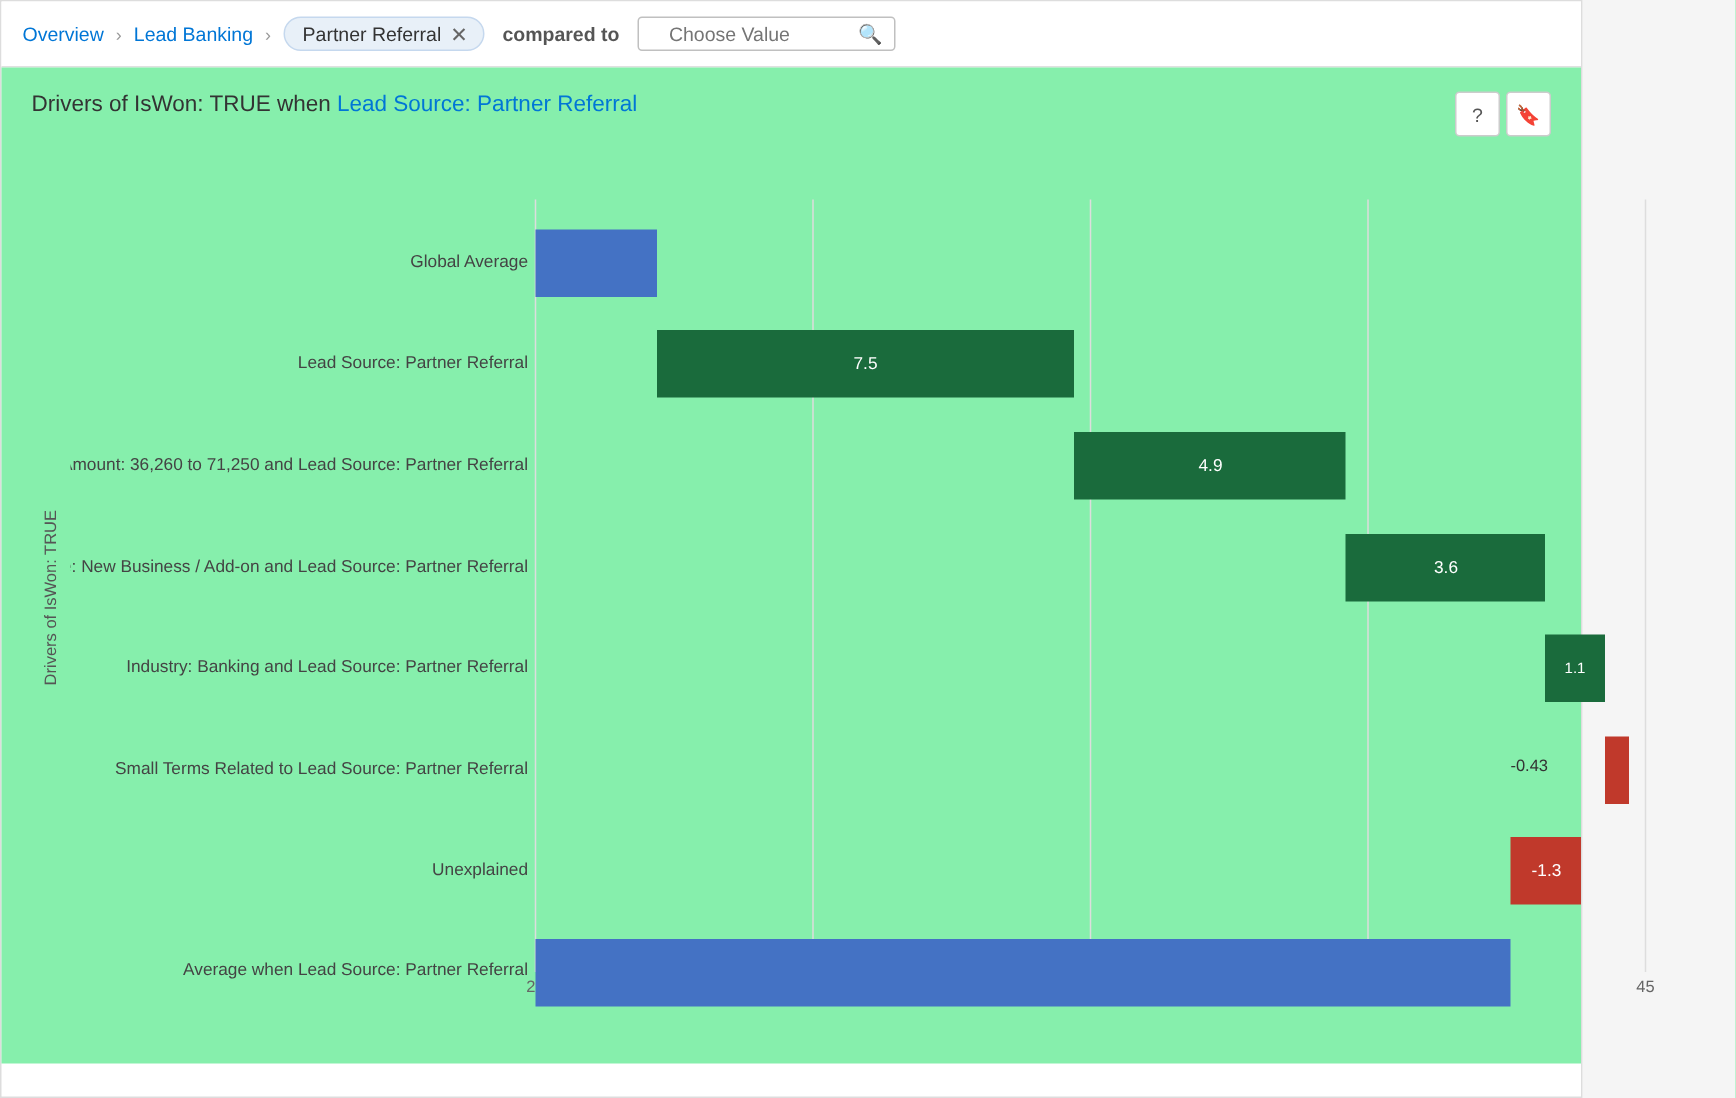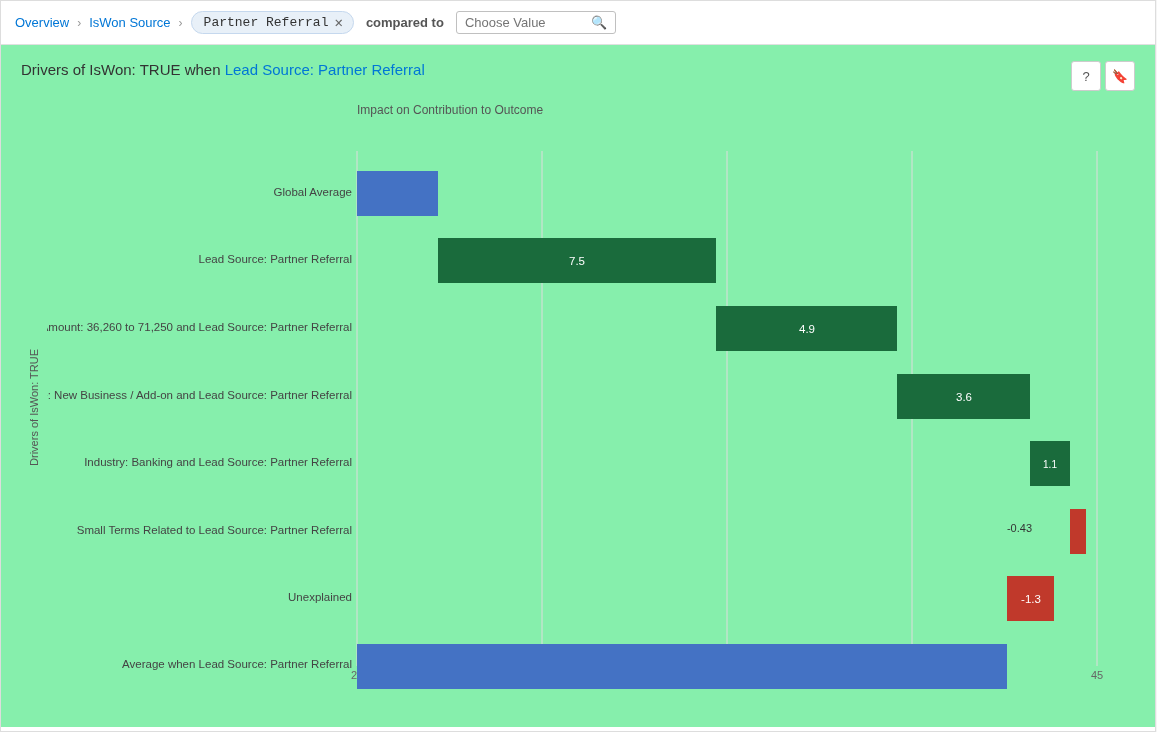--- a/index.html
+++ b/index.html
@@ -1,26 +1,26 @@
 <!DOCTYPE html>
 <html><head>
   <meta charset="utf-8">
   <style>
     * { box-sizing: border-box; margin: 0; padding: 0; }
     body { font-family: -apple-system, BlinkMacSystemFont, 'Segoe UI', Arial, sans-serif; background: #f5f5f5; font-size: 13px; color: #333; }
-    .outer-container { width: 1156px; min-height: 732px; background: #fff; border: 1px solid #ddd; }
+    .outer-container { width: 1055px; min-height: 732px; background: #fff; border: 1px solid #ddd; }
     
     .breadcrumb-bar { display: flex; align-items: center; padding: 8px 14px; background: #fff; border-bottom: 1px solid #e0e0e0; gap: 6px; height: 44px; }
     .breadcrumb-link { color: #0076d6; cursor: pointer; font-size: 13px; text-decoration: none; }
     .breadcrumb-sep { color: #999; font-size: 12px; margin: 0 2px; }
-    .breadcrumb-pill { display: flex; align-items: center; background: #e8f0f8; border: 1px solid #c5d8ee; border-radius: 14px; padding: 3px 10px 3px 12px; gap: 6px; font-size: 13px; color: #333; font-family: Liberation Mono, monospace; }
+    .breadcrumb-pill { display: flex; align-items: center; background: #e8f0f8; border: 1px solid #c5d8ee; border-radius: 14px; padding: 3px 10px 3px 12px; gap: 6px; font-size: 13px; color: #333; }
     .breadcrumb-pill .close-btn { cursor: pointer; color: #666; font-size: 14px; line-height: 1; display: flex; align-items: center; }
     .compared-to { color: #555; font-size: 13px; margin-left: 6px; font-weight: bold; }
     .choose-value-wrap { display: flex; align-items: center; border: 1px solid #c0c0c0; border-radius: 3px; padding: 3px 8px; gap: 6px; margin-left: 6px; min-width: 160px; }
-    .choose-value-input { border: none; outline: none; font-size: 13px; color: #000000; width: 120px; background: transparent; }
+    .choose-value-input { border: none; outline: none; font-size: 13px; color: #000000; width: 120px; background: transparent; margin-left: 12px; }
     .search-icon-small { color: #888; font-size: 13px; }
     
     .main-content { padding: 16px 20px; background: #86efac; }
     .chart-header { display: flex; align-items: flex-start; justify-content: space-between; margin-bottom: 12px; }
     .chart-title { font-size: 15px; color: #333; }
     .chart-title-highlight { color: #0076d6; }
     .header-buttons { display: flex; gap: 4px; }
     .icon-btn { width: 30px; height: 30px; border: 1px solid #ccc; border-radius: 3px; background: #fff; cursor: pointer; display: flex; align-items: center; justify-content: center; font-size: 13px; color: #555; }
     
     .chart-area { position: relative; margin-top: 4px; }
@@ -31,21 +31,21 @@
     .grid-line { stroke: #ddd; stroke-width: 1; }
   </style>
 </head>
 <body>
 
 <div class="outer-container">
 
   <div class="breadcrumb-bar">
     <a class="breadcrumb-link">Overview</a>
     <span class="breadcrumb-sep">›</span>
-    <a class="breadcrumb-link">IsWon Source</a>
+    <a class="breadcrumb-link">Lead Banking</a>
     <span class="breadcrumb-sep">›</span>
     <div class="breadcrumb-pill">
       <span>Partner Referral</span>
       <span class="close-btn">✕</span>
     </div>
     <span class="compared-to">compared to</span>
     <div class="choose-value-wrap">
       <input class="choose-value-input" type="text" placeholder="Choose Value" style="">
       <span class="search-icon-small">🔍</span>
     </div>
@@ -63,21 +63,20 @@
     </div>
 
     <div class="chart-area">
       <div style="display:flex; align-items:stretch;">
 
         <div style="width:26px; display:flex; align-items:center; justify-content:center; flex-shrink:0;">
           <span style="writing-mode:vertical-rl; transform:rotate(180deg); font-size:11px; color:#555; white-space:nowrap;">Drivers of IsWon: TRUE</span>
         </div>
         <div style="flex:1;">
 
-          <div style="margin-left: 310px; font-size:12px; color:#555; margin-bottom:4px;">Impact on Contribution to Outcome</div>
 
           <svg class="chart-svg" width="1080" height="590" viewBox="0 0 1080 590">
 
             <line x1="310" y1="30" x2="310" y2="545" class="grid-line"></line>
             <line x1="495" y1="30" x2="495" y2="545" class="grid-line"></line>
             <line x1="680" y1="30" x2="680" y2="545" class="grid-line"></line>
             <line x1="865" y1="30" x2="865" y2="545" class="grid-line"></line>
             <line x1="1050" y1="30" x2="1050" y2="545" class="grid-line"></line>
 
             <text x="310" y="558" class="x-tick-label">25</text>

